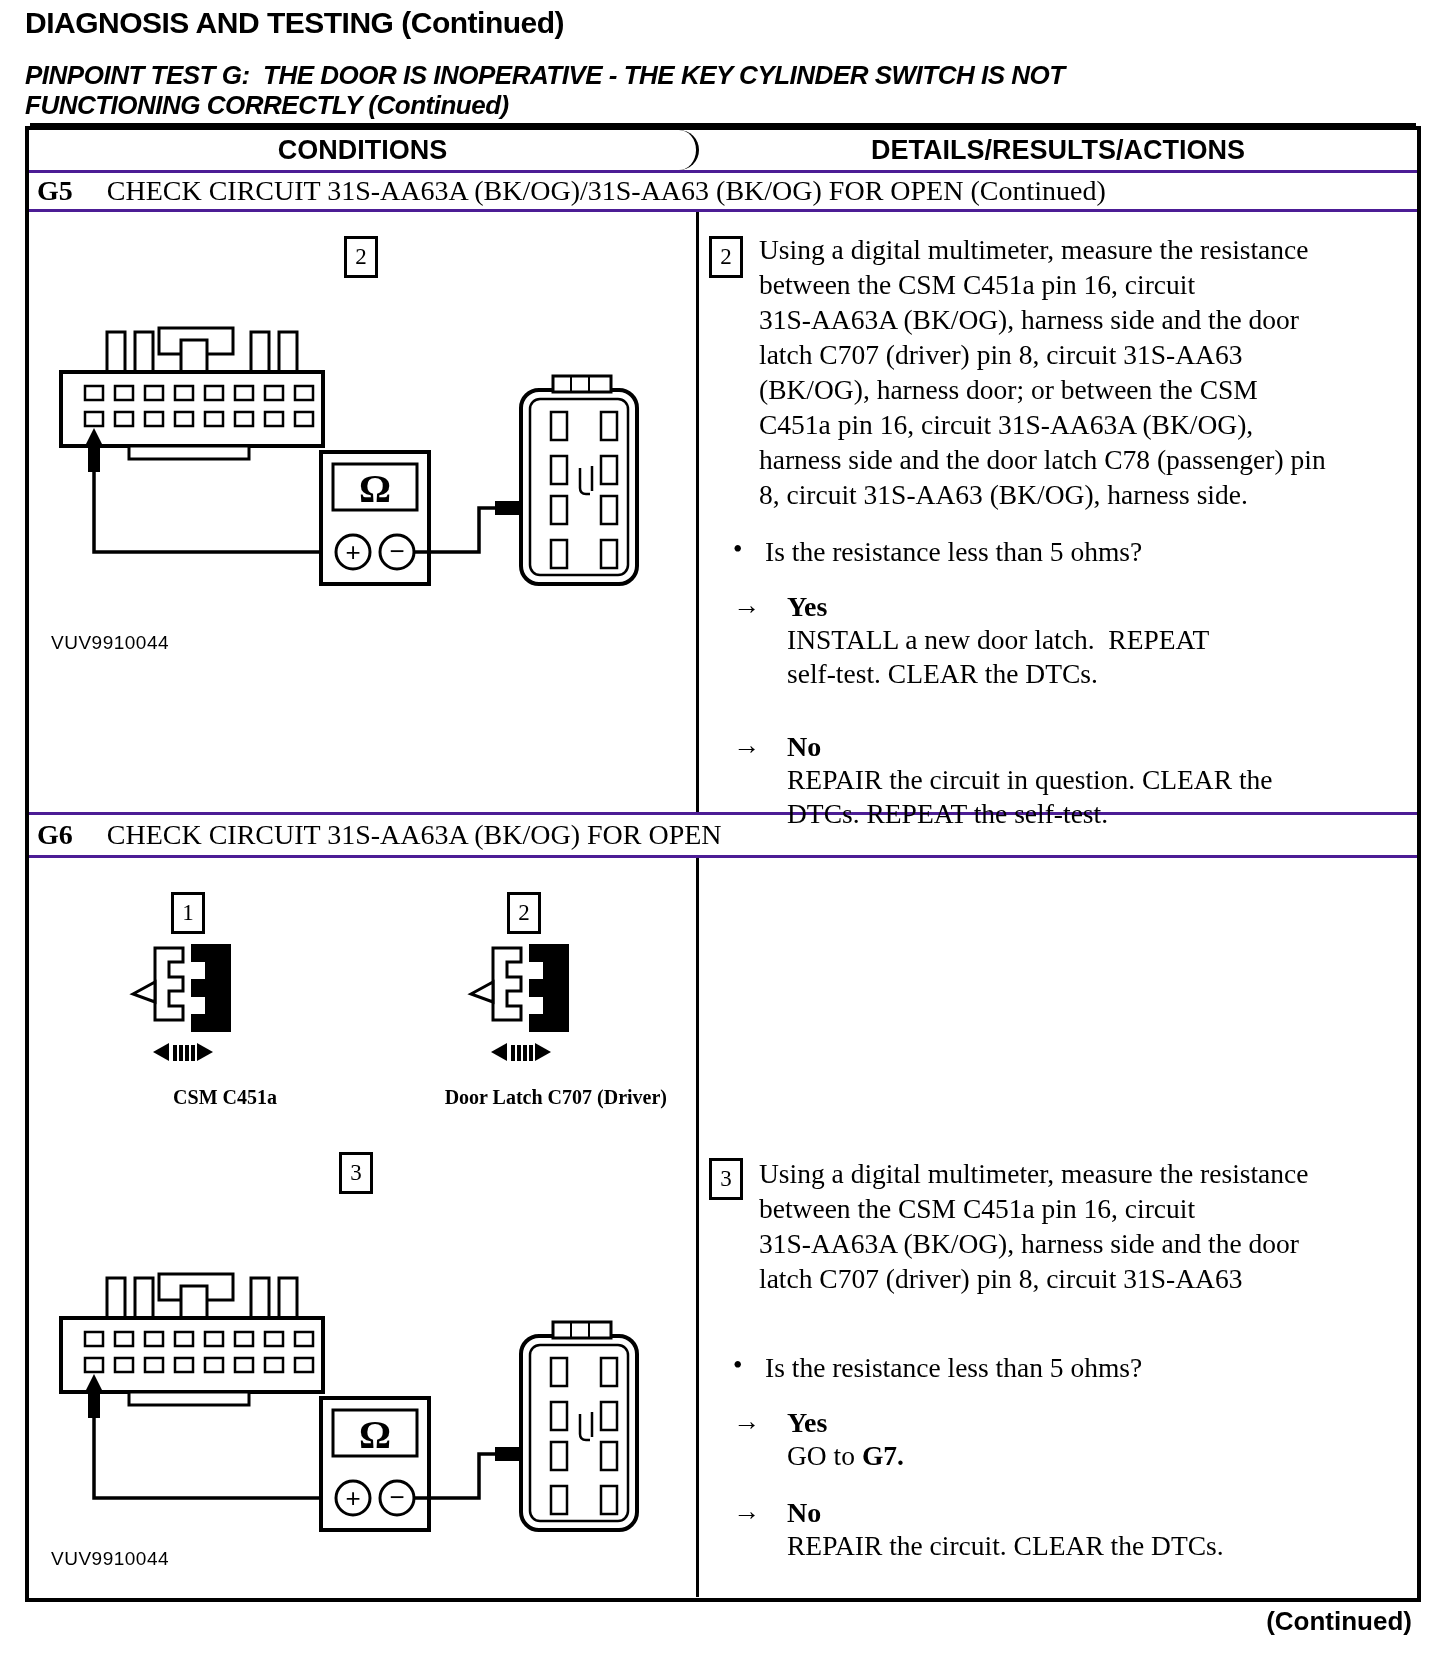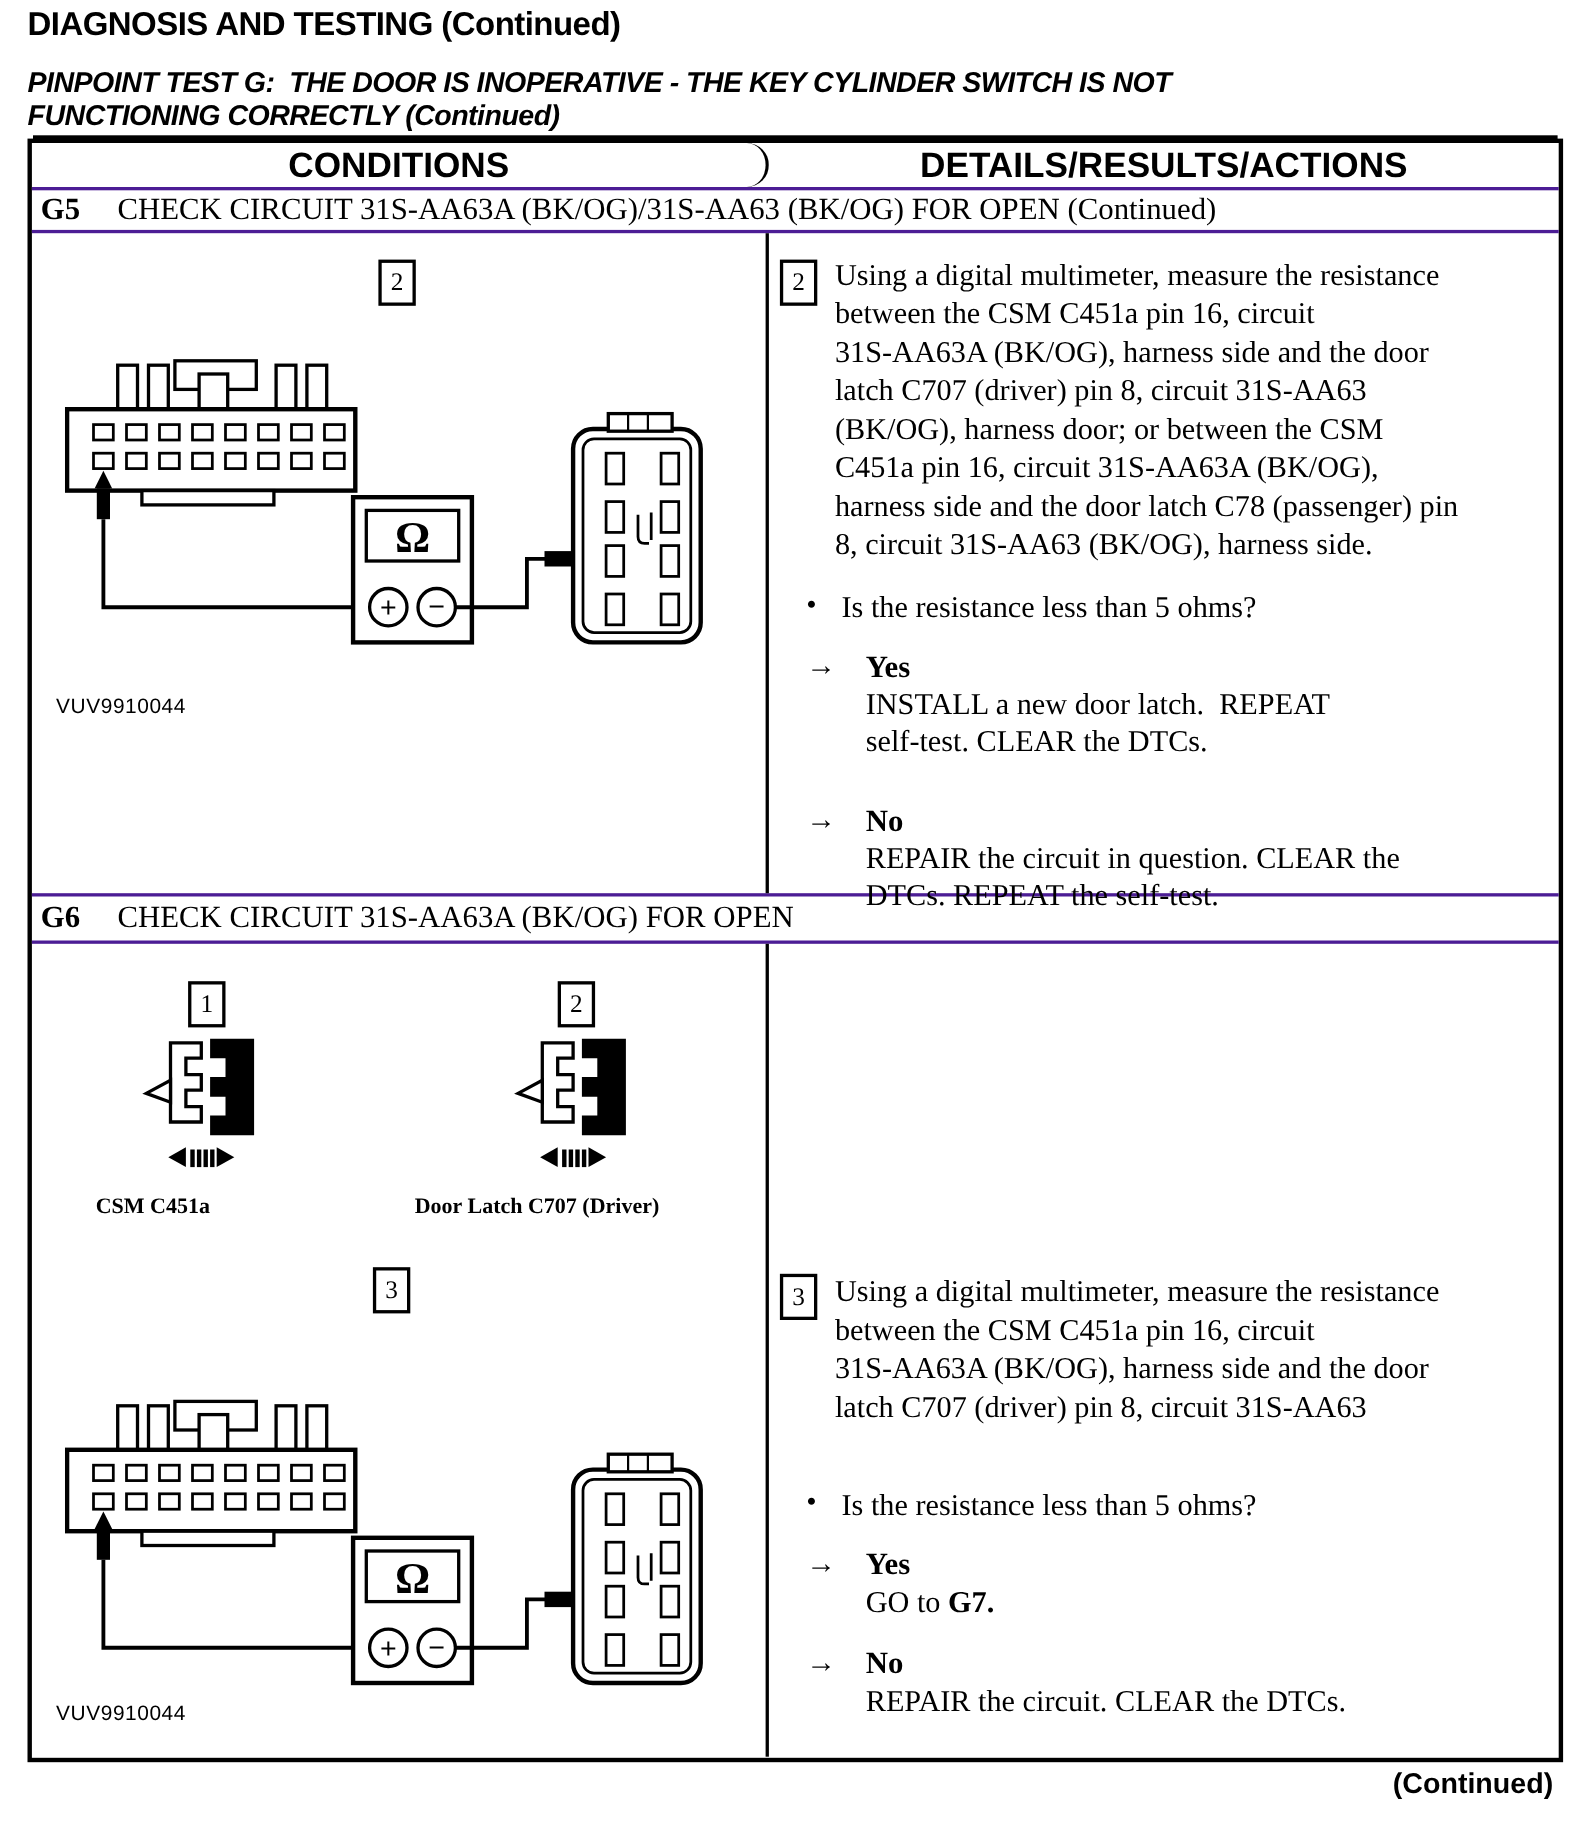--- a/index.html
+++ b/index.html
@@ -11,21 +11,21 @@
   .h1{position:absolute;left:25px;top:6px;font-family:"Liberation Sans",sans-serif;
       font-weight:700;font-size:30px;letter-spacing:-0.5px;}
   .h2{position:absolute;left:25px;top:60px;font-family:"Liberation Sans",sans-serif;
       font-weight:700;font-size:26px;line-height:30px;letter-spacing:-0.5px;font-style:italic;}
 
   
   .doc-table{position:absolute;left:25px;top:126px;width:1388px;height:1468px;
              border:4px solid #000;box-shadow:0 -8px 0 -5px #000;}
   .thead{display:flex;height:40px;}
   .thead .cell{display:flex;align-items:center;justify-content:center;
-               font-family:"Liberation Sans",sans-serif;font-weight:700;font-size:32px;border-radius:20px;}
+               font-family:"Liberation Sans",sans-serif;font-weight:700;font-size:27px;border-radius:20px;}
   .col-l{width:670px;border-right:3px solid #000;box-sizing:border-box;}
   .col-r{flex:1;}
   .row-sep{border-top:3px solid #4c1d95;}
   .row-title{height:36px;display:flex;align-items:center;padding-left:8px;
              font-size:28px;white-space:pre;}
   .row-title .gid{font-weight:700;margin-right:34px;}
   .row-title.g6{height:40px;}
   .body-row{display:flex;}
   .body-row.g5{height:600px;}
   .body-row.g6{height:739px;}
@@ -40,21 +40,21 @@
   .steptext{position:absolute;left:60px;}
   .bullet-row{position:absolute;display:flex;}
   .bullet-glyph{width:32px;font-size:27px;}
   .answer{position:absolute;}
   .answer .arrow{position:absolute;left:0;top:0;font-size:27px;}
   .answer .alabel{margin-left:54px;font-weight:700;font-size:28px;line-height:33px;white-space:pre;}
   .answer .aline{margin-left:54px;font-size:27.5px;line-height:34px;white-space:pre;}
 
   .caption{position:absolute;font-family:"Liberation Sans",sans-serif;
            font-size:19px;letter-spacing:0.5px;}
-  .conn-label{position:absolute;font-weight:700;font-size:20px;text-align:left;white-space:pre;}
+  .conn-label{position:absolute;font-weight:700;font-size:20px;text-align:right;white-space:pre;}
 
   .footer-cont{position:absolute;right:28px;top:1606px;font-family:"Liberation Sans",sans-serif;
                font-weight:700;font-size:26px;}
   svg{display:block;}
 </style>
 </head>
 <body>
 
 <svg width="0" height="0" style="position:absolute">
   <defs>

